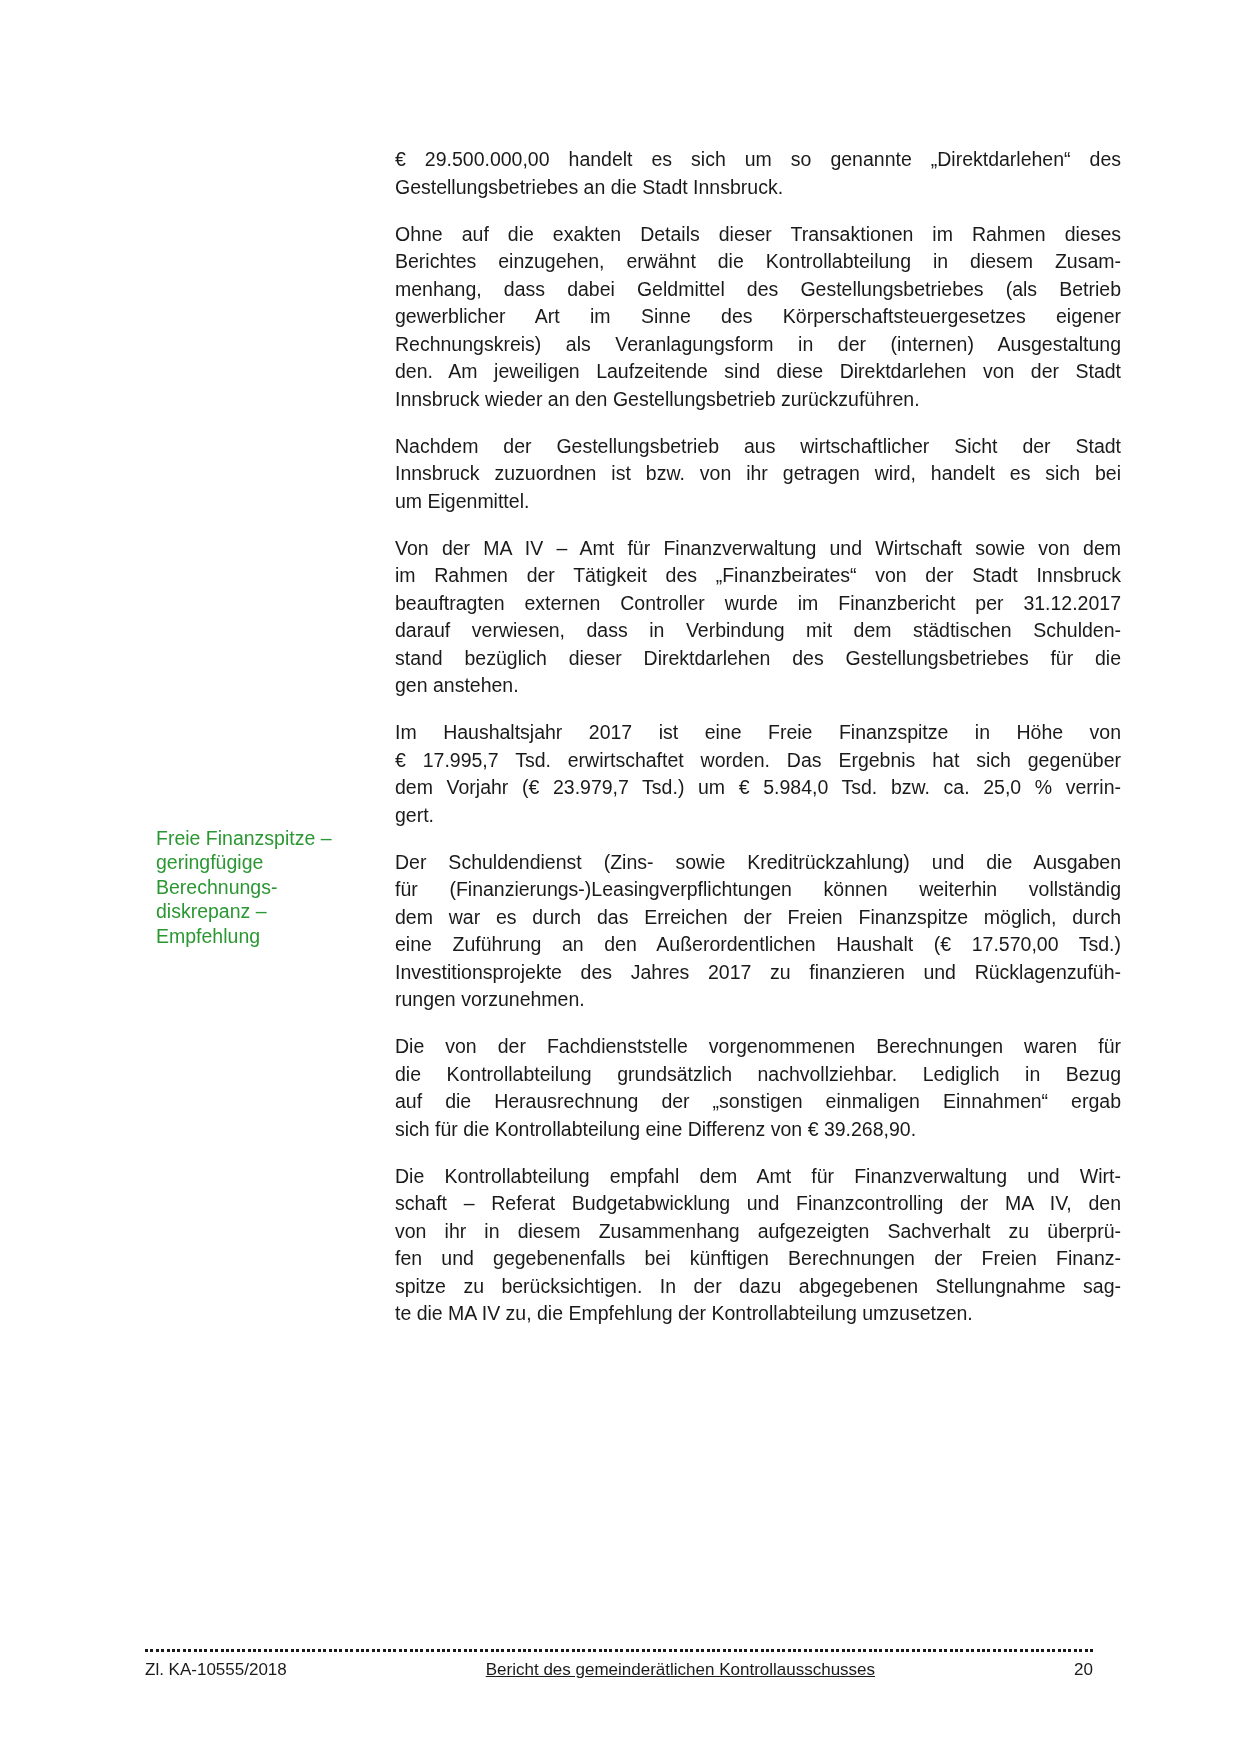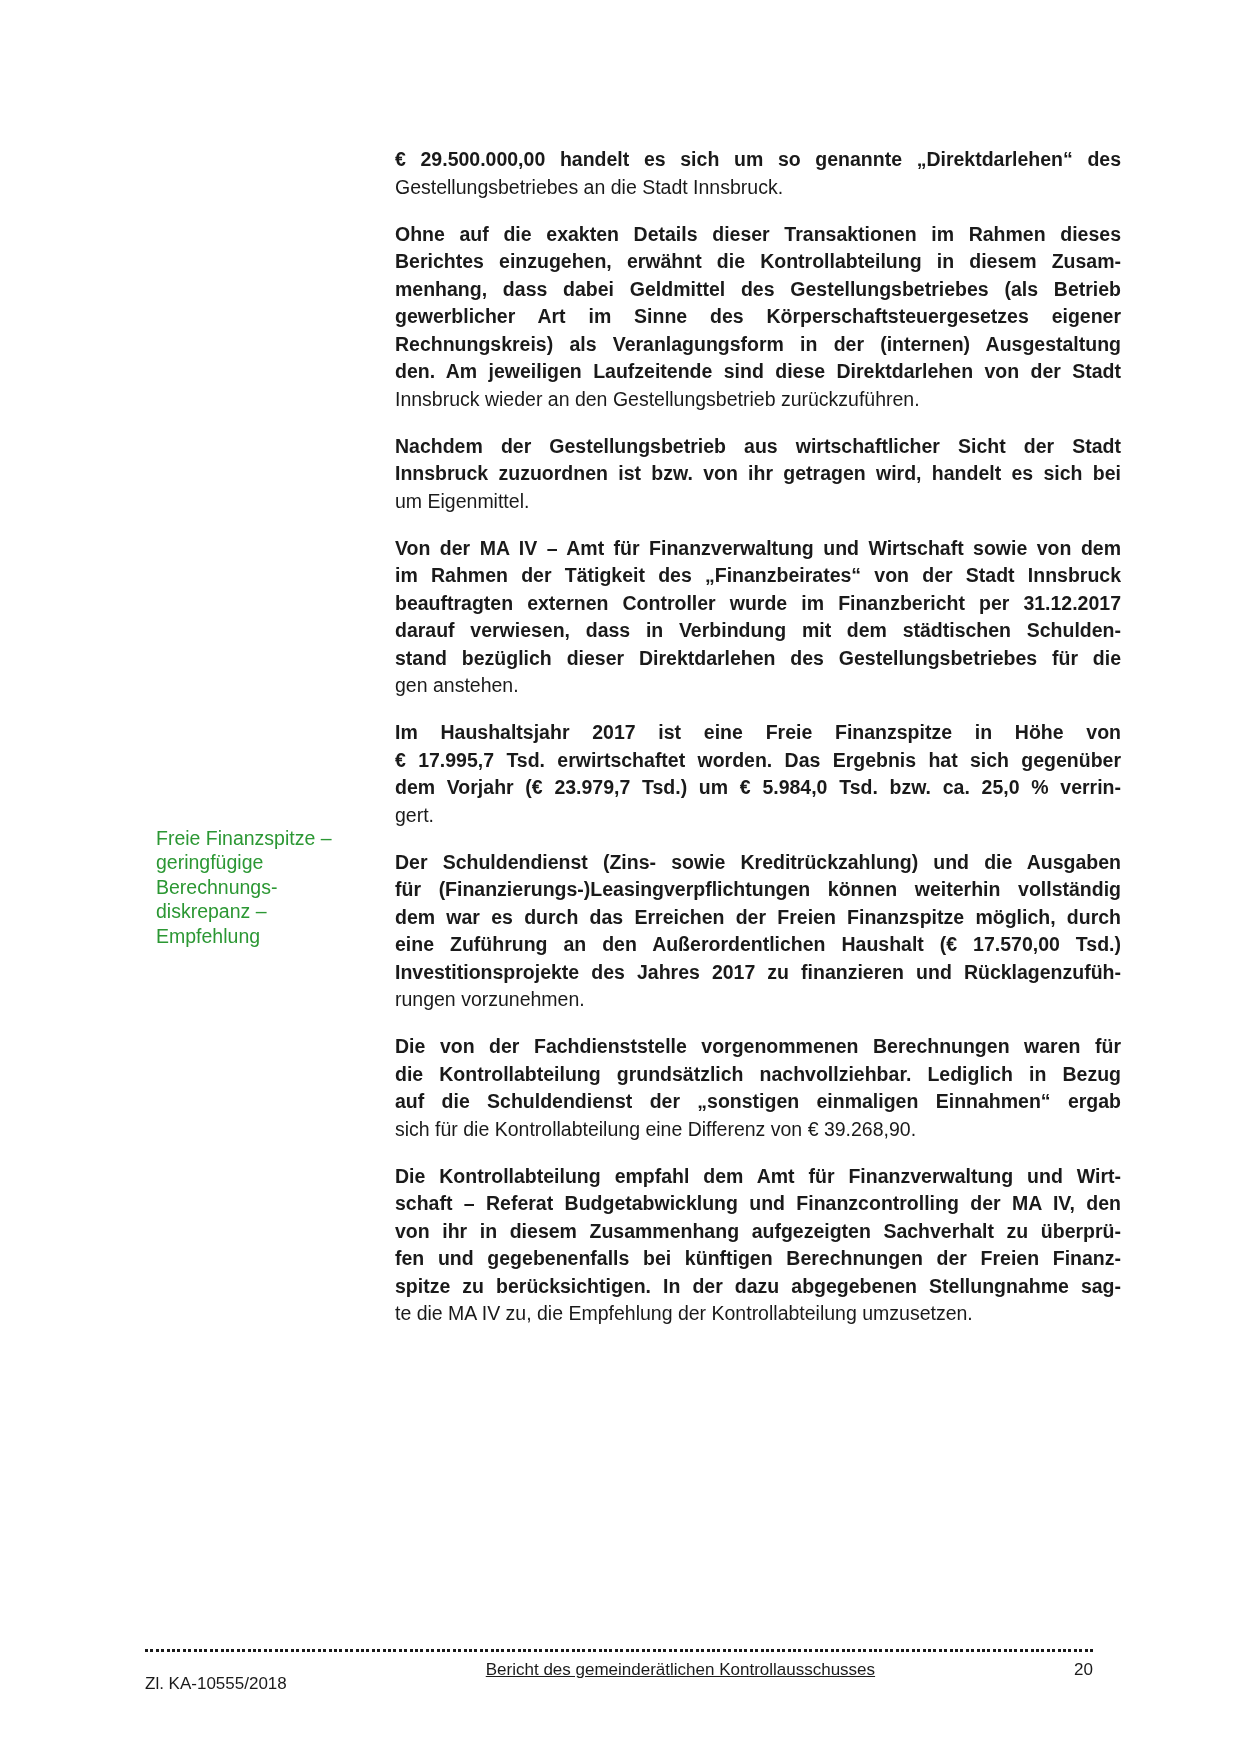--- a/index.html
+++ b/index.html
@@ -32,36 +32,36 @@
     position:absolute;
     left:395px;top:146px;width:726px;
   }
   .para{margin:0 0 19.5px 0;}
   .line{
     height:27.5px;line-height:27.5px;
     font-size:19.5px;
     overflow:hidden;
     white-space:normal;
   }
-  .jline{text-align:justify;text-align-last:justify;font-weight:bold;}
+  .jline{text-align:justify;text-align-last:justify;}
   .lline{text-align:left;}
   
   .footer-rule{
     position:absolute;
     left:145px;top:1649px;width:948px;height:3px;
     background:repeating-linear-gradient(90deg,var(--footer-text) 0 3px,transparent 3px 5.4px);
   }
   .footer{
     position:absolute;
     left:145px;top:1659px;width:948px;
     display:flex;align-items:flex-start;
     font-size:17px;line-height:22px;
     color:var(--footer-text);
   }
-  .f-left{flex:0 0 auto;margin-top:14px;}
+  .f-left{flex:0 0 auto;}
   .f-center{flex:1 1 auto;text-align:center;text-decoration:underline;}
   .f-right{flex:0 0 auto;}
 </style>
 </head>
 <body>
 
 <div class="page">
 
   <aside class="margin-note" id="margin-note">
       <div class="mn-line">Freie Finanzspitze –</div>
@@ -108,21 +108,21 @@
         <div class="line jline">Der Schuldendienst (Zins- sowie Kreditrückzahlung) und die Ausgaben</div>
         <div class="line jline">für (Finanzierungs-)Leasingverpflichtungen können weiterhin vollständig</div>
         <div class="line jline">dem war es durch das Erreichen der Freien Finanzspitze möglich, durch</div>
         <div class="line jline">eine Zuführung an den Außerordentlichen Haushalt (€ 17.570,00 Tsd.)</div>
         <div class="line jline">Investitionsprojekte des Jahres 2017 zu finanzieren und Rücklagenzufüh-</div>
         <div class="line lline">rungen vorzunehmen.</div>
       </div>
       <div class="para">
         <div class="line jline">Die von der Fachdienststelle vorgenommenen Berechnungen waren für</div>
         <div class="line jline">die Kontrollabteilung grundsätzlich nachvollziehbar. Lediglich in Bezug</div>
-        <div class="line jline">auf die Schuldendienst der „sonstigen einmaligen Einnahmen“ ergab</div>
+        <div class="line jline">auf die Herausrechnung der „sonstigen einmaligen Einnahmen“ ergab</div>
         <div class="line lline">sich für die Kontrollabteilung eine Differenz von € 39.268,90.</div>
       </div>
       <div class="para">
         <div class="line jline">Die Kontrollabteilung empfahl dem Amt für Finanzverwaltung und Wirt-</div>
         <div class="line jline">schaft – Referat Budgetabwicklung und Finanzcontrolling der MA IV, den</div>
         <div class="line jline">von ihr in diesem Zusammenhang aufgezeigten Sachverhalt zu überprü-</div>
         <div class="line jline">fen und gegebenenfalls bei künftigen Berechnungen der Freien Finanz-</div>
         <div class="line jline">spitze zu berücksichtigen. In der dazu abgegebenen Stellungnahme sag-</div>
         <div class="line lline">te die MA IV zu, die Empfehlung der Kontrollabteilung umzusetzen.</div>
       </div>

